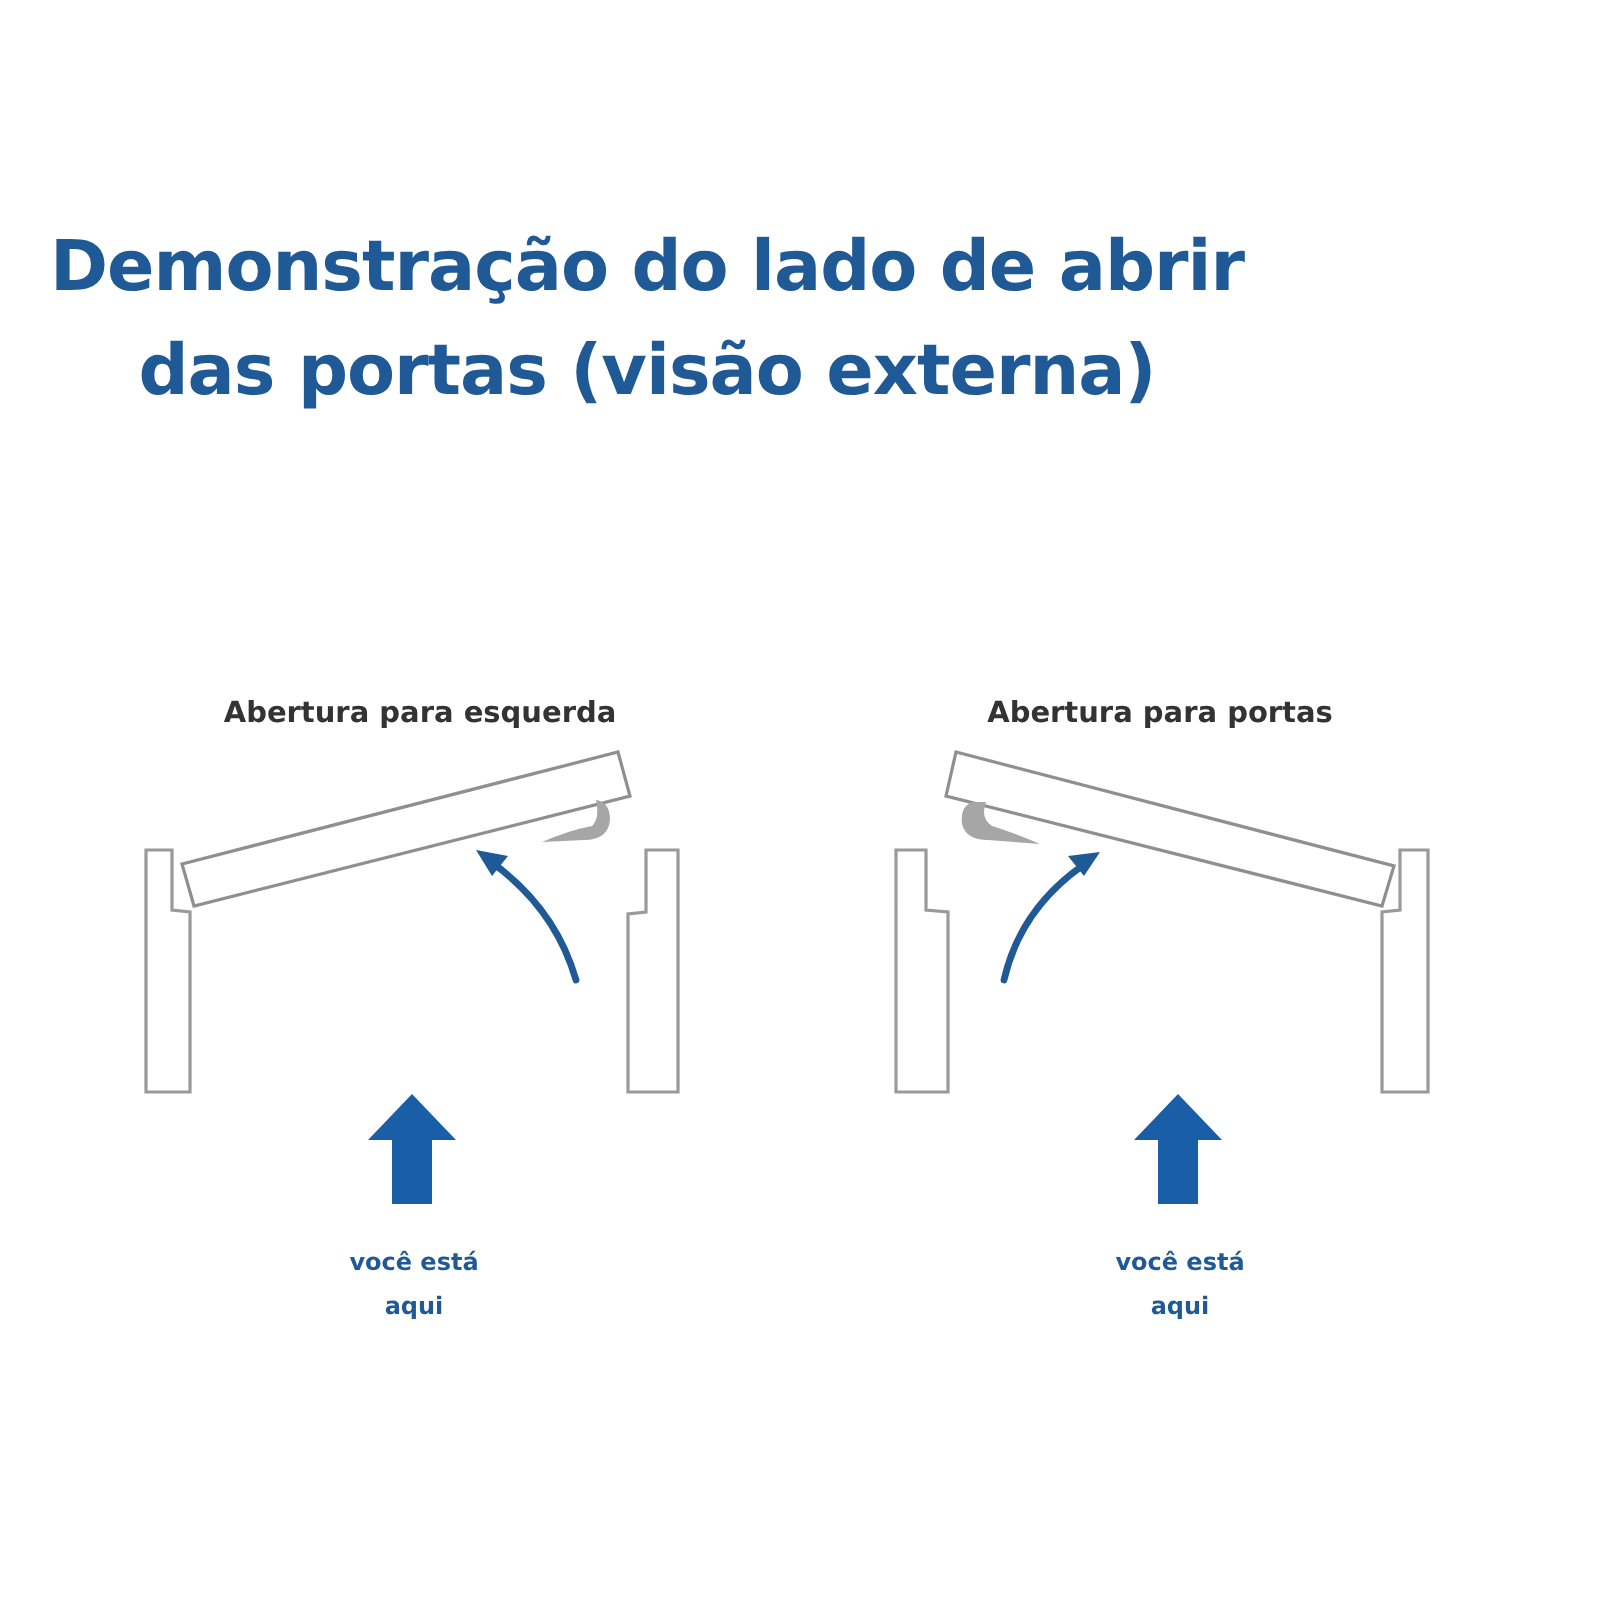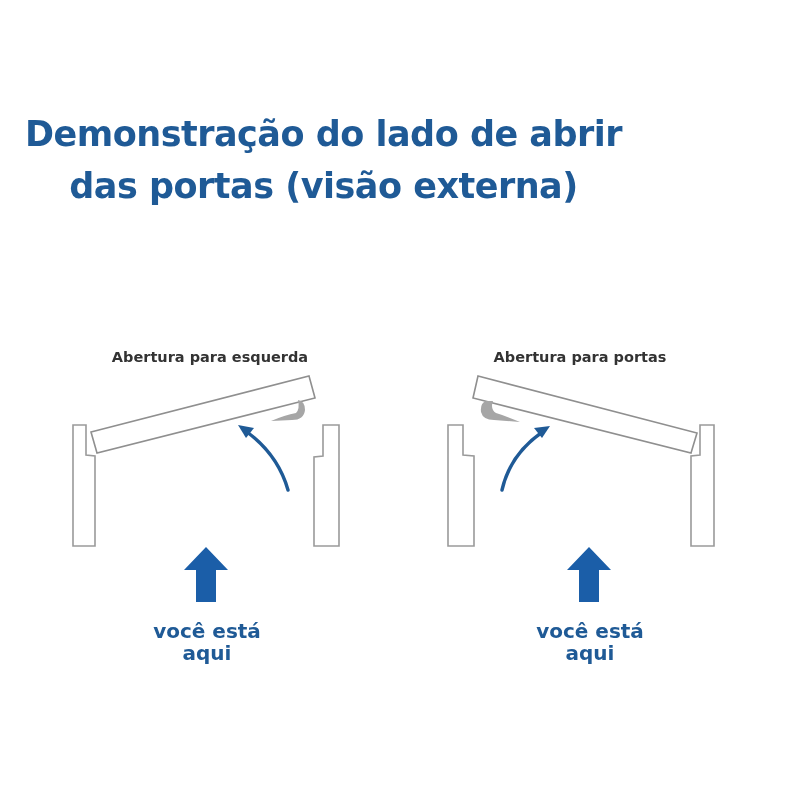--- a/index.html
+++ b/index.html
@@ -1,20 +1,20 @@
 <!DOCTYPE html>
 <html><head>
 <meta charset="utf-8">
 <style>
   html, body { margin:0; padding:0; background:#ffffff; }
   body { width:800px; height:800px; position:relative; overflow:hidden; font-family:"DejaVu Sans", sans-serif; }
   .title { position:absolute; left:0; width:647px; top:108px; text-align:center; color:#1f5a96; font-weight:bold; font-size:35px; line-height:52px; letter-spacing:-0.5px; }
   .title span { display:block; }
   .panel-label { position:absolute; top:320px; width:320px; text-align:center; color:#333; font-weight:bold; font-size:14.5px;margin-top:29px; }
-  .you-label { position:absolute; width:200px; text-align:center; color:#1f5a96; font-weight:bold; font-size:20px; line-height:22px; }
+  .you-label { position:absolute; width:200px; text-align:center; color:#1f5a96; font-weight:bold; font-size:12px; line-height:22px; }
   .you-label span { display:block; }
   svg.diagram { position:absolute; left:0; top:0; }
 </style>
 </head>
 <body>
 
 <div class="title">
   <span>Demonstração do lado de abrir</span>
   <span>das portas (visão externa)</span>
 </div>

